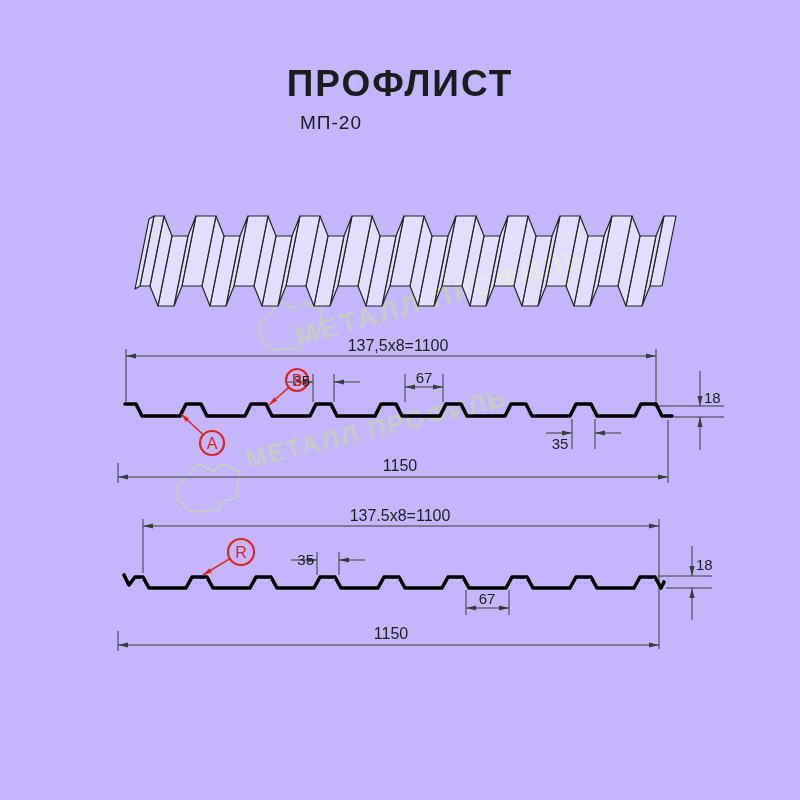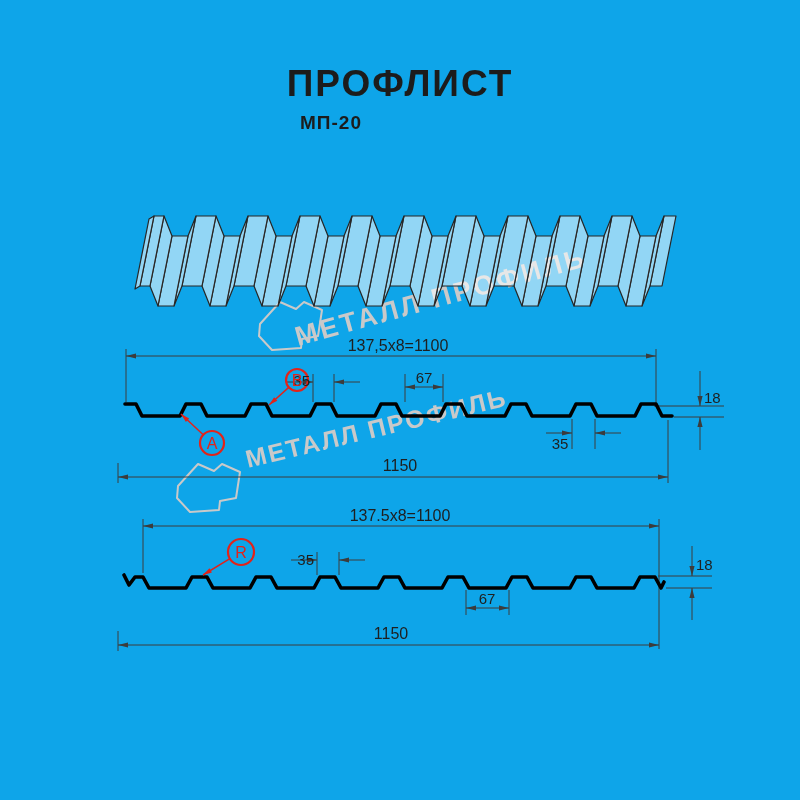--- a/index.html
+++ b/index.html
@@ -1,21 +1,21 @@
 <!DOCTYPE html>
 <html><head>
 <meta charset="utf-8">
 <style>
   html,body{margin:0;padding:0;background:#fff;}
-  .page{position:relative;width:800px;height:800px;background:#0ea5e9;overflow:hidden;
+  .page{position:relative;width:800px;height:800px;background:#c4b5fd;overflow:hidden;
         font-family:"Liberation Sans",sans-serif;}
   .title{position:absolute;top:64px;left:0;width:800px;text-align:center;
          font-size:37px;font-weight:700;letter-spacing:2px;color:#1c1c1c;line-height:1.1;}
   .subtitle{position:absolute;top:112px;left:0;width:662px;text-align:center;
-         font-size:19px;font-weight:700;letter-spacing:1px;color:#1c1c1c;}
+         font-size:19px;font-weight:400;letter-spacing:1px;color:#1c1c1c;}
   .footer{position:absolute;top:701px;left:0;width:800px;text-align:center;
          font-size:19px;font-weight:500;letter-spacing:0.5px;color:#262626;}
   svg{position:absolute;top:0;left:0;}
   .dim{fill:#1f1f1f;font-family:"Liberation Sans",sans-serif;font-size:15px;}
   .dim-lg{fill:#1f1f1f;font-family:"Liberation Sans",sans-serif;font-size:16px;}
   .red-label{fill:var(--red,#e2231a);font-family:"Liberation Sans",sans-serif;font-size:16px;}
   .wm-text{fill:var(--wm,#c9c9c9);font-family:"Liberation Sans",sans-serif;
            font-weight:700;font-size:27px;letter-spacing:3px;}
   .wm-text2{fill:var(--wm,#c9c9c9);font-family:"Liberation Sans",sans-serif;
            font-weight:700;font-size:25px;letter-spacing:2px;}

